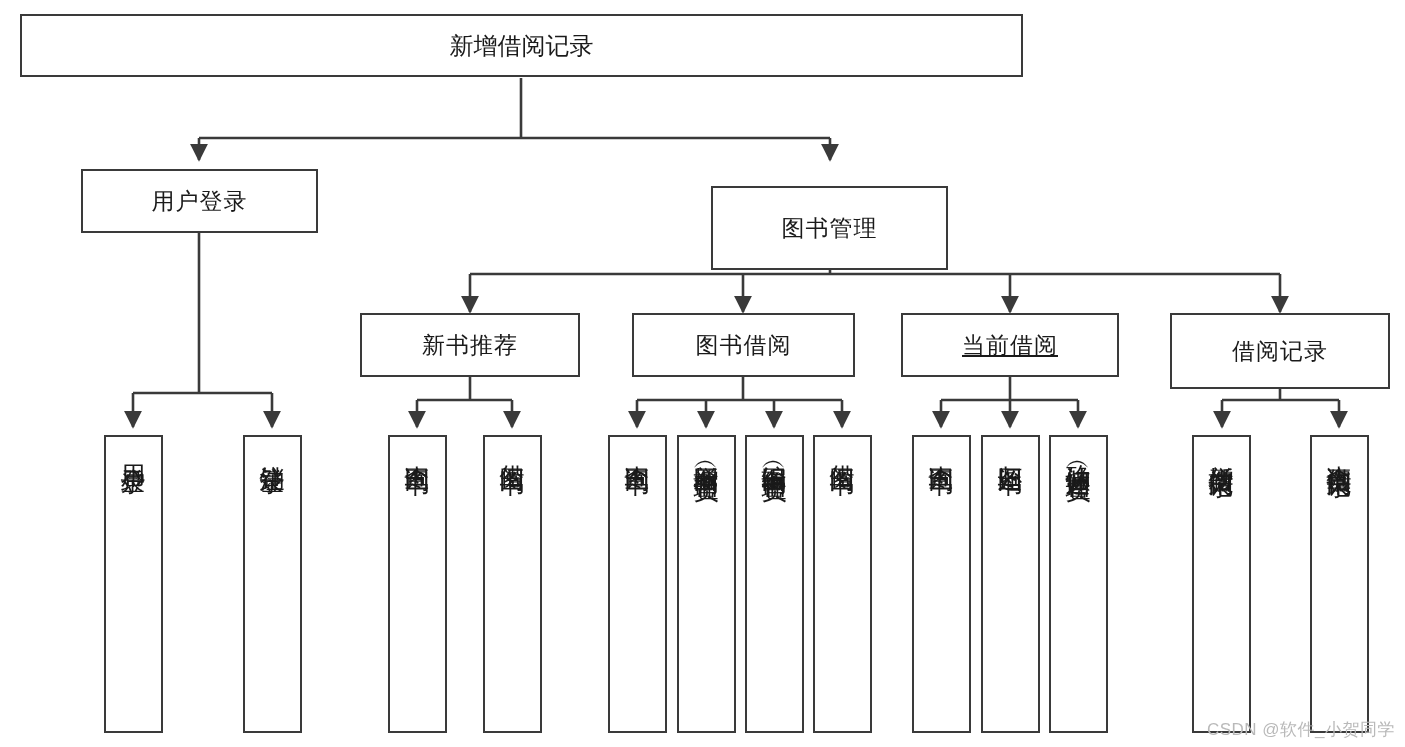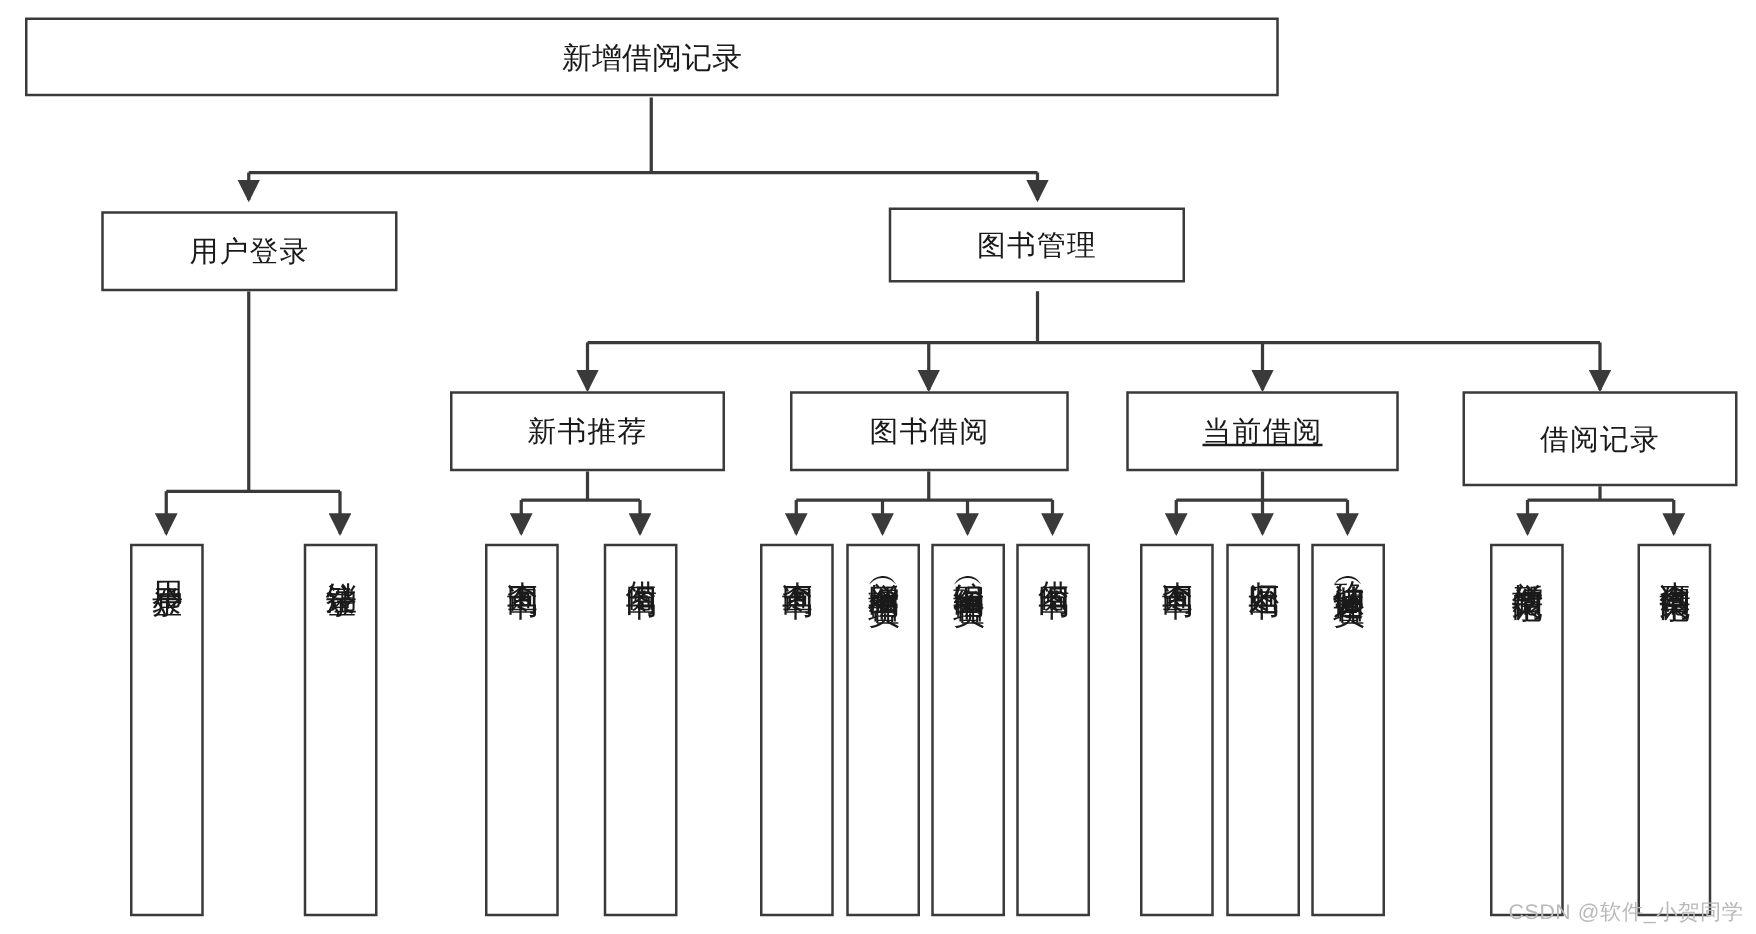--- a/index.html
+++ b/index.html
@@ -121,21 +121,21 @@
     </g>
   </svg>
 
   <div class="node root" style="left:20px; top:14px; width:1003px; height:63px;">
     <span>新增借阅记录</span>
   </div>
 
   <div class="node horiz" style="left:81px; top:169px; width:237px; height:64px;">
     <span>用户登录</span>
   </div>
-  <div class="node horiz" style="left:711px; top:166px; width:237px; height:60px;font-family:Liberation Mono, monospace;">
+  <div class="node horiz" style="left:711px; top:186px; width:237px; height:84px;font-family:Liberation Mono, monospace;">
     <span>图书管理</span>
   </div>
 
   <div class="node horiz" style="left:360px; top:313px; width:220px; height:64px;">
     <span>新书推荐</span>
   </div>
   <div class="node horiz" style="left:632px; top:313px; width:223px; height:64px;">
     <span>图书借阅</span>
   </div>
   <div class="node horiz" style="left:901px; top:313px; width:218px; height:64px;text-decoration:underline;">

